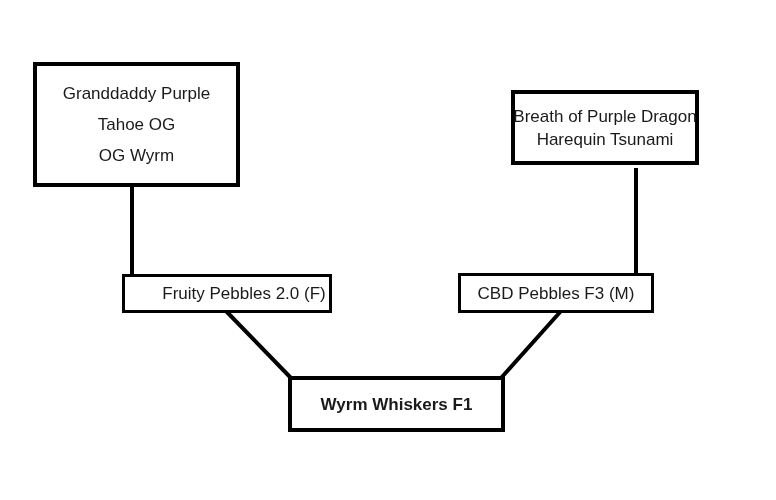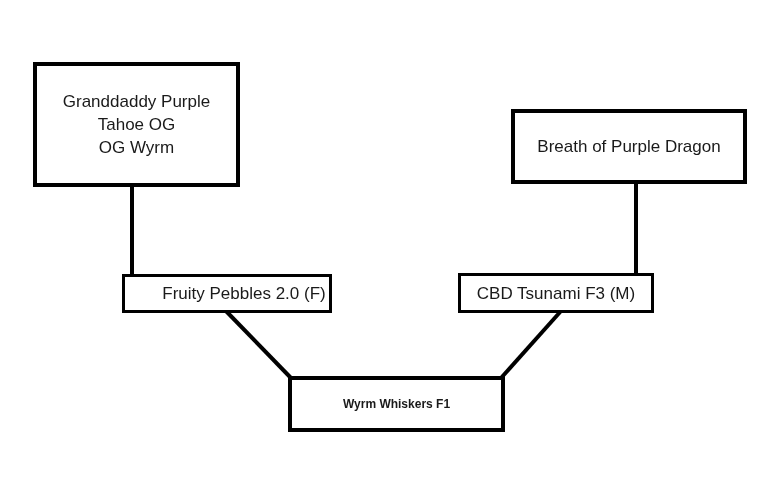--- a/index.html
+++ b/index.html
@@ -40,26 +40,26 @@
     display: flex;
     flex-direction: column;
     align-items: center;
     justify-content: center;
     text-align: center;
     font-size: 17px;
     line-height: 23px;
     white-space: nowrap;
   }
   .node.thin { border-width: 3px; }
-  #node-left-grandparents  { left: 33px;  top: 62px;  width: 207px; height: 125px; }
-  #node-right-grandparents { left: 511px; top: 109px;  width: 236px; height: 75px;  }
+  #node-left-grandparents  { left: 33px;  top: 62px;  width: 207px; height: 125px; gap: 8px; }
+  #node-right-grandparents { left: 511px; top: 90px;  width: 188px; height: 75px;  }
   #node-mother             { left: 122px; top: 274px; width: 210px; height: 39px; padding-left: 34px;  }
   #node-father             { left: 458px; top: 273px; width: 196px; height: 40px;  }
   #node-offspring          { left: 288px; top: 376px; width: 217px; height: 56px;
-                             font-weight: bold; font-size: 12px; }
+                             font-weight: bold; font-size: 17px; }
 </style>
 </head>
 <body>
 
 <div class="canvas">
 
   <svg class="connectors" viewBox="0 0 776 500" xmlns="http://www.w3.org/2000/svg">
     <line x1="132" y1="185" x2="132" y2="278"></line>
     <line x1="636" y1="168" x2="636" y2="277"></line>
     <line x1="225" y1="310" x2="291" y2="378"></line>
@@ -67,27 +67,28 @@
   </svg>
 
   <div class="node" id="node-left-grandparents">
     <div>Granddaddy Purple</div>
     <div>Tahoe OG</div>
     <div>OG Wyrm</div>
   </div>
 
   <div class="node" id="node-right-grandparents">
     <div>Breath of Purple Dragon</div>
+    <div>Harequin Tsunami</div>
   </div>
 
   <div class="node thin" id="node-mother">
     <div>Fruity Pebbles 2.0 (F)</div>
   </div>
 
   <div class="node thin" id="node-father">
-    <div>CBD Tsunami F3 (M)</div>
+    <div>CBD Pebbles F3 (M)</div>
   </div>
 
   <div class="node" id="node-offspring">
     <div>Wyrm Whiskers F1</div>
   </div>
 
 </div>
 
 </body></html>

